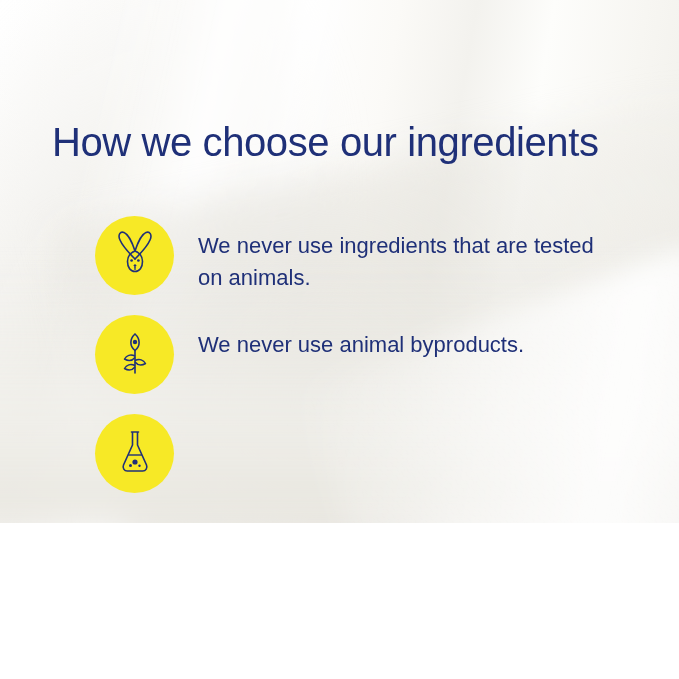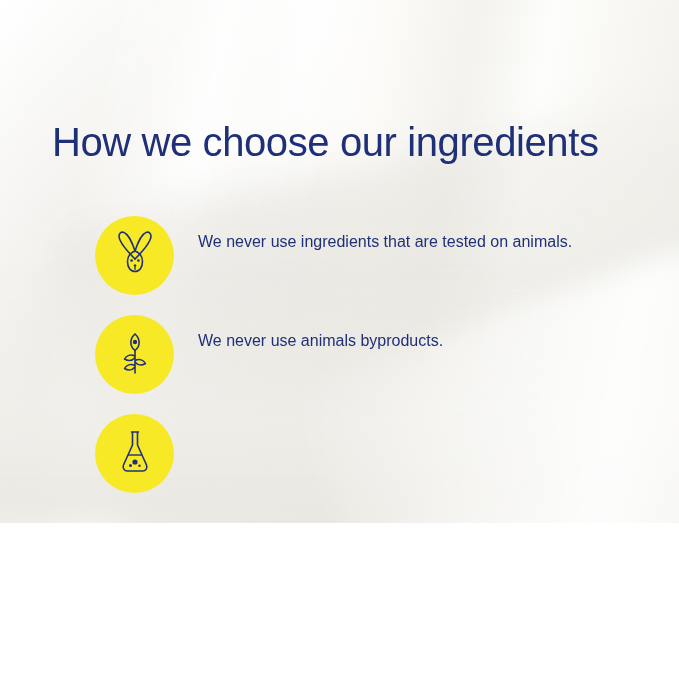--- a/index.html
+++ b/index.html
@@ -111,21 +111,21 @@
     align-items: center;
     justify-content: center;
   }
 
   .item-text {
     margin-left: 24px;
     padding-top: 14px;
   }
   .item-main {
     color: #1f3078;
-    font-size: 16px;
+    font-size: 22px;
     line-height: 1.45;
     font-weight: 400;
     max-width: 420px;
   }
   .item-sub {
     color: #1f3078;
     font-size: 14.5px;
     line-height: 1.42;
     font-weight: 400;
     margin-top: 9px;
@@ -176,21 +176,21 @@
               <path d="M21 6 C15.5 11 15.5 18 21 22.5 C26.5 18 26.5 11 21 6 Z" stroke="#1f3078" stroke-width="1.6" fill="none"></path>
               <circle cx="21" cy="14" r="2.2" fill="#1f3078"></circle>
               <path d="M21 22.5 L21 45" stroke="#1f3078" stroke-width="1.6" stroke-linecap="round"></path>
               <path d="M21 28 C16.5 26 12.5 27.5 10.5 31 C14.5 33.5 18.5 32.5 21 29.5" stroke="#1f3078" stroke-width="1.5" fill="none" stroke-linejoin="round"></path>
               <path d="M21 32.5 C25.5 30.5 29.5 32 31.5 35.5 C27.5 38 23.5 37 21 34" stroke="#1f3078" stroke-width="1.5" fill="none" stroke-linejoin="round"></path>
               <path d="M21 37.5 C16.5 35.5 12.5 37 10.5 40.5 C14.5 43 18.5 42 21 39" stroke="#1f3078" stroke-width="1.5" fill="none" stroke-linejoin="round"></path>
             </svg>
           </span>
         </div>
         <div class="item-text">
-          <div class="item-main">We never use animals byproducts.</div>
+          <div class="item-main">We never use animal byproducts.</div>
         </div>
       </div>
 
       <div class="item item-3">
         <div class="badge">
           <span>
             <svg width="40" height="50" viewBox="0 0 40 50" fill="none" xmlns="http://www.w3.org/2000/svg">
               <path d="M16.5 5 L23.5 5" stroke="#1f3078" stroke-width="1.6" stroke-linecap="round"></path>
               <path d="M17.5 5 L17.5 18 L8.5 38 C7.3 40.8 9.2 44 12.3 44 L27.7 44 C30.8 44 32.7 40.8 31.5 38 L22.5 18 L22.5 5" stroke="#1f3078" stroke-width="1.6" fill="none" stroke-linejoin="round"></path>
               <path d="M13.2 28 L26.8 28" stroke="#1f3078" stroke-width="1.4"></path>

